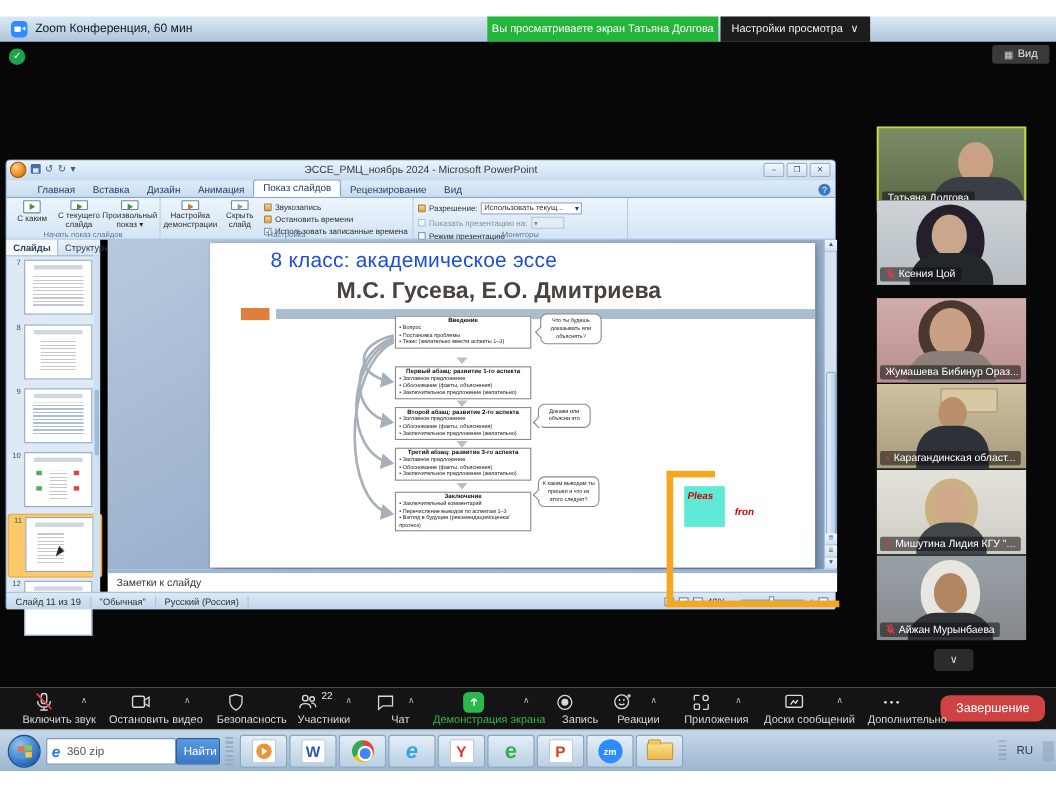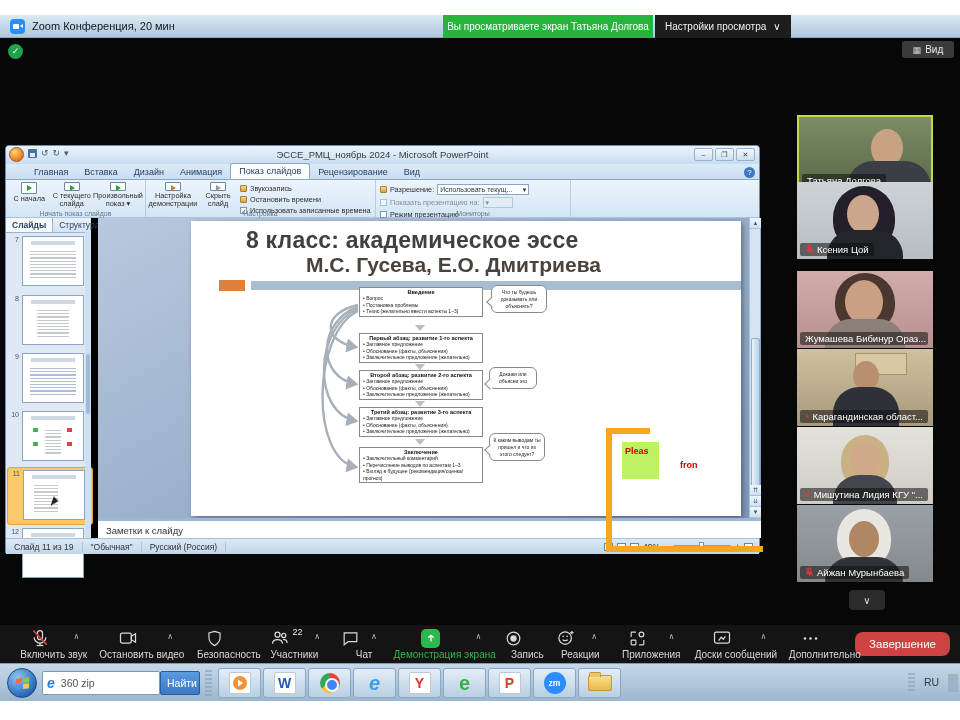--- a/index.html
+++ b/index.html
@@ -89,21 +89,21 @@
     filter:drop-shadow(0 0 1px #fff);}
   .pane-sb{position:absolute;right:0;top:14px;width:6px;bottom:0;background:#cfe0f2;}
   .pane-sb .pthumb{position:absolute;left:1px;top:40%;width:4px;height:60px;background:#9ebbd8;border-radius:2px;}
 
   
   .slidearea{position:absolute;left:92px;top:72px;width:663px;height:300px;
     background:linear-gradient(160deg,#b4c7dd 0%,#8aa3c2 55%,#7License190ad 100%);overflow:hidden;}
   .slidearea2{background:linear-gradient(150deg,#b7c9de,#7e97b8);}
   .slide{position:absolute;left:93px;top:3px;width:550px;height:295px;background:#fff;
     box-shadow:2px 2px 5px rgba(0,0,0,.35);}
-  .s-title1{position:absolute;left:55px;top:6px;font-size:23px;color:#404040;font-weight:bold;letter-spacing:.2px;}
+  .s-title1{position:absolute;left:55px;top:6px;font-size:19px;color:#1d4ed8;font-weight:normal;letter-spacing:.2px;}
   .s-title2{position:absolute;left:115px;top:32px;font-size:21px;color:#4a423d;font-weight:bold;}
   .s-accent{position:absolute;left:28px;top:59px;width:26px;height:11px;background:#e07f3c;}
   .s-bar{position:absolute;left:60px;top:60px;width:490px;height:9px;background:#a8becf;}
   .fbox{position:absolute;left:168px;width:124px;background:#fff;border:1px solid #8a8a8a;padding:1px 3px;}
   .fbox .ft{font-size:5.6px;font-weight:bold;text-align:center;color:#111;}
   .fbox .fb{font-size:5px;color:#222;line-height:1.3;}
   .fdown{position:absolute;left:224px;width:0;height:0;border-top:6px solid #b9bfc6;
     border-left:5px solid transparent;border-right:5px solid transparent;}
   .callout{position:absolute;border:1px solid #8a8a8a;border-radius:6px;background:#fff;
     font-size:5px;color:#222;padding:3px 3px;text-align:center;line-height:1.35;}
@@ -126,24 +126,24 @@
     background:linear-gradient(#dce9f6,#c2d6ea);border-top:1px solid #a8c0d8;display:flex;align-items:center;
     font-size:8.5px;color:#333;}
   .ppt-status .cell{padding:0 8px;border-right:1px solid #aac2da;white-space:nowrap;}
   .zoomctl{margin-left:auto;display:flex;align-items:center;gap:4px;padding-right:6px;}
   .vicon{width:9px;height:8px;border:1px solid #6a86a4;background:#f4f8fc;}
   .ztrack{width:58px;height:3px;background:#8aa6c0;position:relative;border-radius:2px;}
   .ztrack i{position:absolute;left:26px;top:-3px;width:5px;height:9px;background:linear-gradient(#fdfefe,#c8d8e8);border:1px solid #7a96b4;}
 
   
   .anno{position:absolute;background:#f7a71f;}
-  .wm{position:absolute;left:622px;top:404px;width:37px;height:37px;background:#bef264;color:#d50000;
-    font-weight:bold;font-size:9px;line-height:1;}
+  .wm{position:absolute;left:622px;top:404px;width:37px;height:37px;background:#5eead4;color:#d50000;
+    font-weight:bold;font-size:9px;line-height:1;font-style:italic;}
   .wm .l1{position:absolute;left:3px;top:5px;}
-  .wm .l2{position:absolute;left:22px;top:19px;padding-left:36px;}
+  .wm .l2{position:absolute;left:10px;top:19px;padding-left:36px;}
 
   
   .tile{position:absolute;left:797px;width:136px;height:77px;background:#222;overflow:hidden;cursor:pointer;}
   .tile.active{border:2px solid #c6d93f;}
   .cam{position:absolute;inset:0;}
   .hair,.head,.torso{position:absolute;}
   .hair{border-radius:50% 50% 44% 44%;}
   .head{border-radius:50%;}
   .torso{border-radius:26px 26px 0 0;}
   .cam1{background:linear-gradient(#7c8c66,#5a6a48);}
@@ -228,21 +228,21 @@
 </head>
 <body>
 
 <div class="stage-wrap">
 
   <div class="titlebar">
     <div class="zico">
         <i></i>
         <b></b>
       </div>
-    <div class="meet-title">Zoom Конференция, 20 мин</div>
+    <div class="meet-title">Zoom Конференция, 60 мин</div>
     <div class="share-banner">Вы просматриваете экран Татьяна Долгова</div>
     <button class="view-settings">
       <span>Настройки просмотра</span>
       <span>∨</span>
     </button>
   </div>
 
   <div class="stage">
     <div class="shield">✓</div>
     <button class="view-btn">
@@ -275,21 +275,21 @@
         <span class="rtab active">Показ слайдов</span>
         <span class="rtab">Рецензирование</span>
         <span class="rtab">Вид</span>
         <span class="help-ico">?</span>
       </div>
 
       <div class="ribbon">
         <div class="rgroup" style="width:140px">
           <div class="bigbtn">
             <div class="scr"></div>
-            <div class="blabel">С начала</div>
+            <div class="blabel">С каким</div>
           </div>
           <div class="bigbtn">
             <div class="scr"></div>
             <div class="blabel">С текущего слайда</div>
           </div>
           <div class="bigbtn">
             <div class="scr"></div>
             <div class="blabel">Произвольный показ ▾</div>
           </div>
           <div class="glabel">Начать показ слайдов</div>

